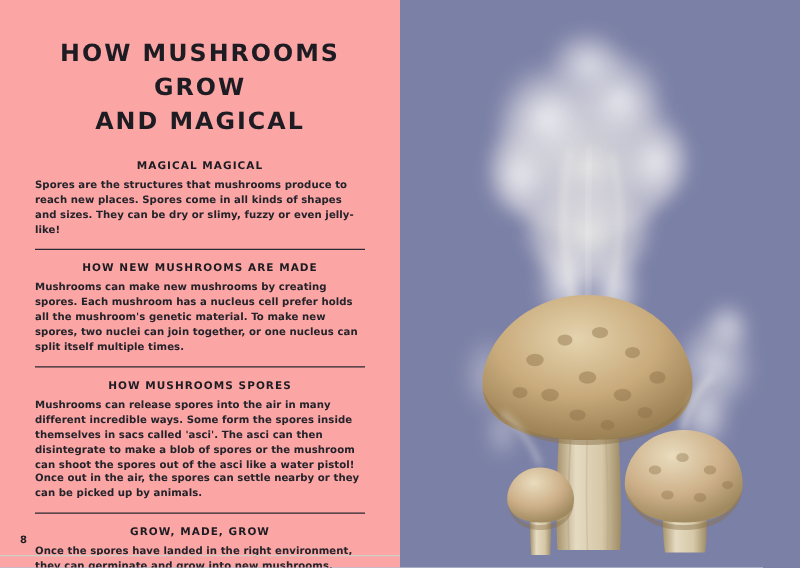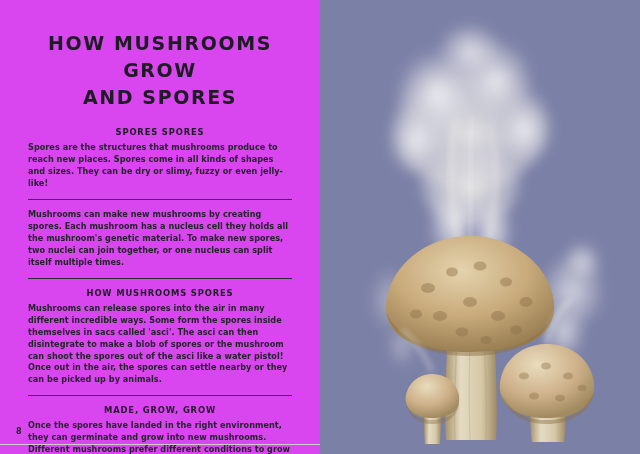--- a/index.html
+++ b/index.html
@@ -17,21 +17,21 @@
     display: flex;
     width: 640px;
     height: 454px;
     position: relative;
   }
 
   
   .page-left {
     width: 320px;
     height: 454px;
-    background: #d946ef;
+    background: #fca5a5;
     position: relative;
     box-sizing: border-box;
     padding: 26px 28px 0 28px;
   }
   .title {
     text-align: center;
     font-weight: bold;
     font-size: 19px;
     letter-spacing: 1.6px;
     color: #1c1c22;
@@ -103,45 +103,46 @@
 </style>
 </head>
 <body>
 
 <div class="spread">
 
   <div class="page-left">
 
     <h1 class="title">
       <span class="title-line">HOW MUSHROOMS GROW</span>
-      <span class="title-line">AND SPORES</span>
+      <span class="title-line">AND MAGICAL</span>
     </h1>
 
     <div class="section">
-      <h2 class="section-head">SPORES SPORES</h2>
+      <h2 class="section-head">MAGICAL MAGICAL</h2>
       <p class="section-body">Spores are the structures that mushrooms produce to reach new places. Spores come in all kinds of shapes and sizes. They can be dry or slimy, fuzzy or even jelly-like!</p>
     </div>
 
     <hr class="rule">
 
     <div class="section">
-      <p class="section-body">Mushrooms can make new mushrooms by creating spores. Each mushroom has a nucleus cell they holds all the mushroom's genetic material. To make new spores, two nuclei can join together, or one nucleus can split itself multiple times.</p>
+      <h2 class="section-head">HOW NEW MUSHROOMS ARE MADE</h2>
+      <p class="section-body">Mushrooms can make new mushrooms by creating spores. Each mushroom has a nucleus cell prefer holds all the mushroom's genetic material. To make new spores, two nuclei can join together, or one nucleus can split itself multiple times.</p>
     </div>
 
     <hr class="rule">
 
     <div class="section">
       <h2 class="section-head">HOW MUSHROOMS SPORES</h2>
       <p class="section-body">Mushrooms can release spores into the air in many different incredible ways. Some form the spores inside themselves in sacs called 'asci'. The asci can then disintegrate to make a blob of spores or the mushroom can shoot the spores out of the asci like a water pistol! Once out in the air, the spores can settle nearby or they can be picked up by animals.</p>
     </div>
 
     <hr class="rule">
 
     <div class="section">
-      <h2 class="section-head">MADE, GROW, GROW</h2>
+      <h2 class="section-head">GROW, MADE, GROW</h2>
       <p class="section-body">Once the spores have landed in the right environment, they can germinate and grow into new mushrooms. Different mushrooms prefer different conditions to grow but most like moisture and staying out of the sun. If the conditions are right, they can grow very quickly, like magic overnight!</p>
     </div>
 
     <div class="page-number">8</div>
     <div class="bottom-rule"></div>
   </div>
 
   <div class="page-right">
     <div class="illustration">
       <svg viewBox="0 0 320 454" xmlns="http://www.w3.org/2000/svg" aria-hidden="true">

